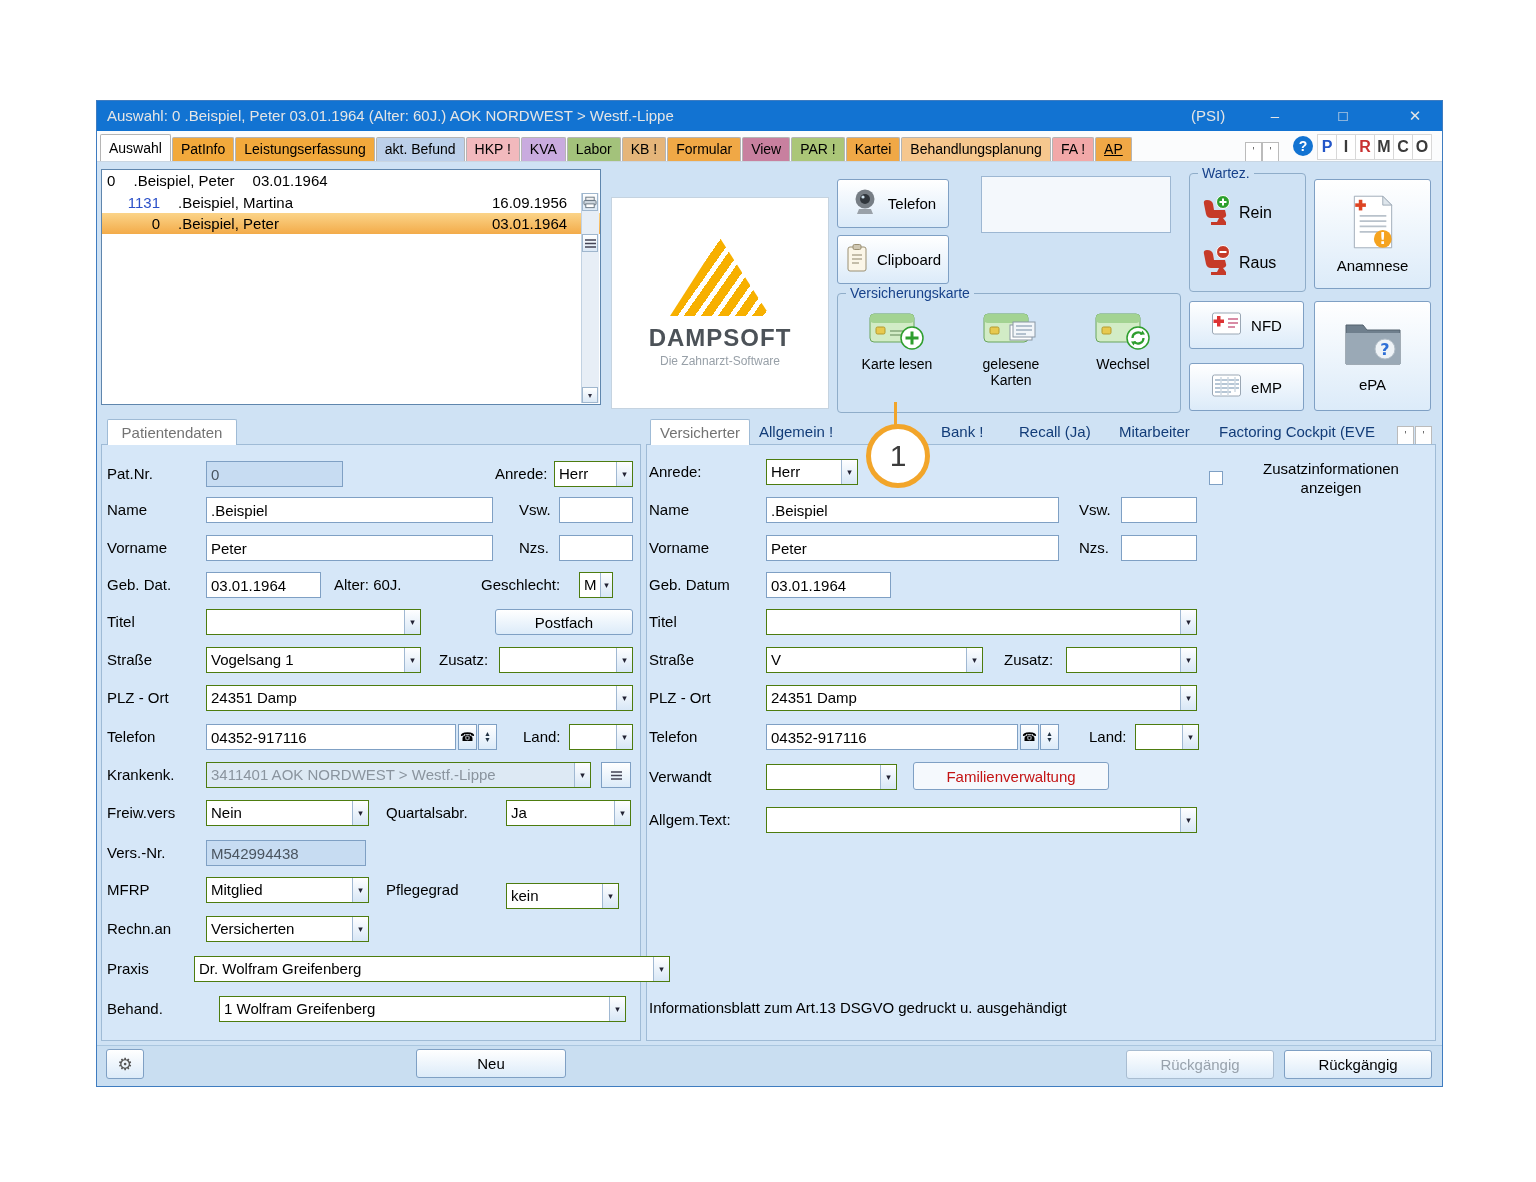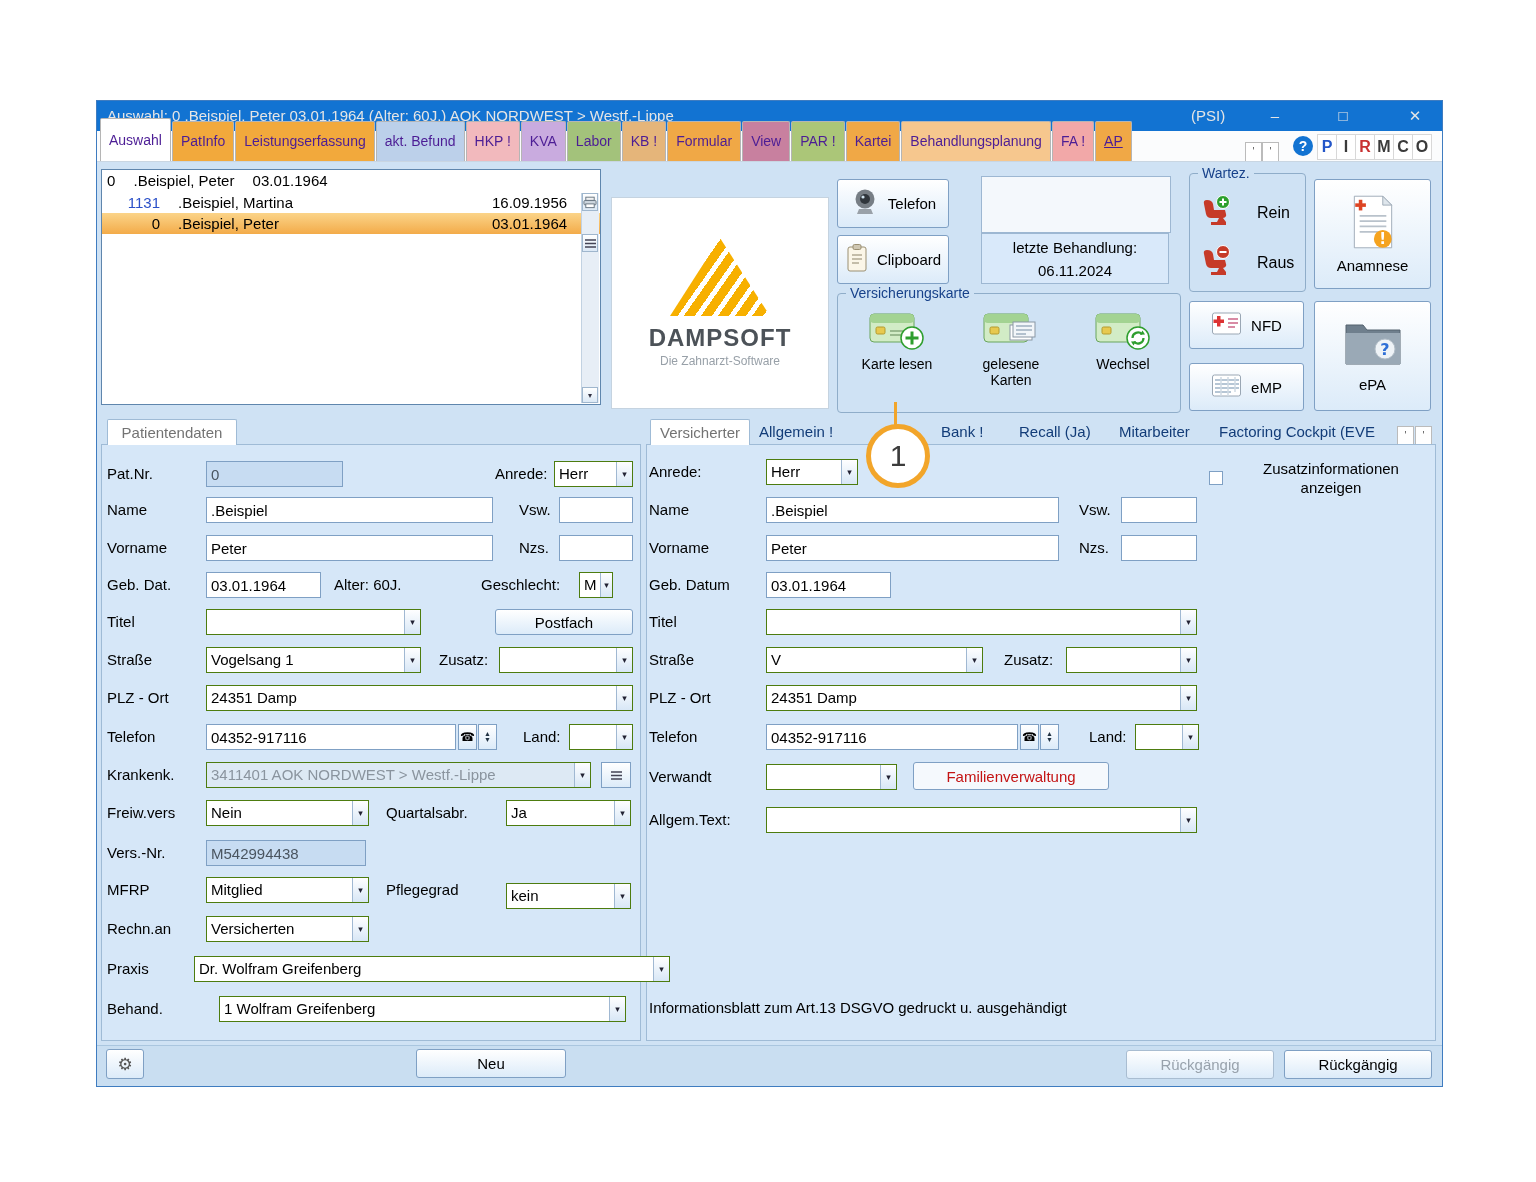--- a/index.html
+++ b/index.html
@@ -13,21 +13,21 @@
   .titlebar span{position:absolute;line-height:30px;font-size:15px;white-space:nowrap}
   .tb-title{left:10px}
   .tb-psi{left:1094px}
   .tb-min{left:1158px;width:40px;text-align:center;font-size:18px;cursor:default}
   .tb-max{left:1226px;width:40px;text-align:center;font-size:14px;cursor:default}
   .tb-close{left:1296px;width:44px;text-align:center;font-size:16px;cursor:default}
 
   
   .tabstrip{position:absolute;left:0;top:30px;width:1345px;height:30px;background:#fbfcfd;border-bottom:1px solid #c9d6e2}
   .tabs{position:absolute;left:3px;bottom:0;display:flex;align-items:flex-end;gap:1px}
-  .tab{height:23px;line-height:23px;padding:8px 8px;font-size:14px;color:#4c1d95;
+  .tab{height:23px;line-height:23px;padding:0 8px;font-size:14px;color:#000000;
        border:1px solid #b5b5b5;border-bottom:none;white-space:nowrap;border-radius:2px 2px 0 0}
   .tab.sel{background:#fff;height:26px;line-height:26px}
   .minitab{position:absolute;bottom:0;width:15px;height:18px;background:#fff;border:1px solid #bbb;border-bottom:none;
            font-size:10px;text-align:center;line-height:18px;color:#555}
   .help{position:absolute;top:5px;width:20px;height:20px;border-radius:50%;background:#1273d2;color:#fff;
         font-weight:bold;text-align:center;line-height:20px;font-size:14px}
   .letter{position:absolute;top:3px;width:18px;height:24px;background:#fff;border:1px solid #d8d8d8;
           text-align:center;line-height:24px;font-size:16px;font-weight:bold}
 
   
@@ -53,21 +53,21 @@
   .tagline{font-size:12px;color:#98a0a8;margin-top:2px}
 
   
   .btn{position:absolute;border:1px solid #7fa0c4;background:linear-gradient(#ffffff,#dcebf9);border-radius:3px;
        display:flex;align-items:center;justify-content:center;gap:8px;font-size:15px;color:#000;box-sizing:border-box;cursor:default}
   .btn.col{flex-direction:column;gap:4px}
   .btn.dis{color:#98a2ac;border-color:#a9bdd1}
   .grp{position:absolute;border:1px solid #8fadc9;border-radius:4px}
   .gt{position:absolute;top:-9px;left:8px;background:#cfe2f4;padding:0 4px;font-size:14px;color:#17418a;line-height:16px;white-space:nowrap}
   .vkbtn{position:absolute;display:flex;flex-direction:column;align-items:center;font-size:14px;color:#000;text-align:center;cursor:default}
-  .wbtn{position:absolute;display:flex;align-items:center;gap:26px;font-size:16px;cursor:default}
+  .wbtn{position:absolute;display:flex;align-items:center;gap:8px;font-size:16px;cursor:default}
   .inp{position:absolute;height:26px;border:1px solid #7fa0c4;background:#fff;font-family:"Liberation Sans",sans-serif;
        font-size:15px;padding:0 4px;box-sizing:border-box;color:#000}
   .inp.ro{background:#c7dcf2;color:#4a5560}
   .lbl{position:absolute;height:26px;line-height:26px;font-size:15px;white-space:nowrap;color:#000}
   .combo{position:absolute;height:26px;border:1px solid #4d7c0f;background:#fff;display:flex;box-sizing:border-box}
   .cval{flex:1;font-size:15px;line-height:24px;padding:0 4px;white-space:nowrap;overflow:hidden}
   .cval.gray{color:#8a949e}
   .dd{width:15px;border-left:1px solid #a0b8d2;background:linear-gradient(#fefeff,#d8e7f6);
       display:flex;align-items:center;justify-content:center;font-size:9px;color:#223}
   .smallbtn{position:absolute;width:19px;height:26px;border:1px solid #7fa0c4;background:linear-gradient(#fff,#dcebf9);
@@ -190,24 +190,20 @@
       <svg width="24" height="30" viewBox="0 0 24 30">
           <rect x="3" y="4" width="18" height="24" rx="2" fill="#fbf6e8" stroke="#9a8f72"></rect>
           <rect x="8" y="1.5" width="8" height="5" rx="1.5" fill="#cfc7b2" stroke="#9a8f72"></rect>
           <path d="M7 12 h10 M7 16 h10 M7 20 h7" stroke="#b3ab94" stroke-width="1.5"></path>
         </svg>
     </span>
     <span class="blabel">Clipboard</span>
   </div>
 
   <div style="position:absolute;left:884px;top:75px;width:188px;height:55px;background:#f4f8fc;border:1px solid #9db7d2"></div>
-  <div style="position:absolute;left:884px;top:132px;width:188px;height:51px;background:#d9e9fa;border:1px solid #9db7d2;text-align:center;font-size:15px;line-height:23px;padding-top:2px;box-sizing:border-box">
-    <div>letzte Behandlung:</div>
-    <div>06.11.2024</div>
-  </div>
 
   <div class="grp" style="left:740px;top:192px;width:342px;height:118px">
     <span class="gt">Versicherungskarte</span>
   </div>
   <div class="vkbtn" style="left:750px;top:206px;width:100px">
     <span>
       <svg width="58" height="46" viewBox="0 0 58 46">
           <rect x="2" y="7" width="44" height="28" rx="4" fill="#d2ecc6" stroke="#69a55c"></rect>
           <rect x="2" y="7" width="44" height="9" rx="4" fill="#a3d392"></rect>
           <rect x="8" y="20" width="9" height="7" rx="1.5" fill="#e7c94f" stroke="#b39a2f"></rect>
@@ -421,21 +417,21 @@
 
   <span class="lbl" style="left:10px;top:739px">Vers.-Nr.</span>
   <input class="inp ro" style="left: 109px; top: 739px; width: 160px;" value="M542994438">
 
   <span class="lbl" style="left:10px;top:776px">MFRP</span>
   <div class="combo" style="left:109px;top:776px;width:163px">
     <span class="cval">Mitglied</span>
     <span class="dd">▾</span>
   </div>
   <span class="lbl" style="left:289px;top:776px">Pflegegrad</span>
-  <div class="combo" style="left:409px;top:782px;width:125px">
+  <div class="combo" style="left:409px;top:782px;width:113px">
     <span class="cval">kein</span>
     <span class="dd">▾</span>
   </div>
 
   <span class="lbl" style="left:10px;top:815px">Rechn.an</span>
   <div class="combo" style="left:109px;top:815px;width:163px">
     <span class="cval">Versicherten</span>
     <span class="dd">▾</span>
   </div>
 

